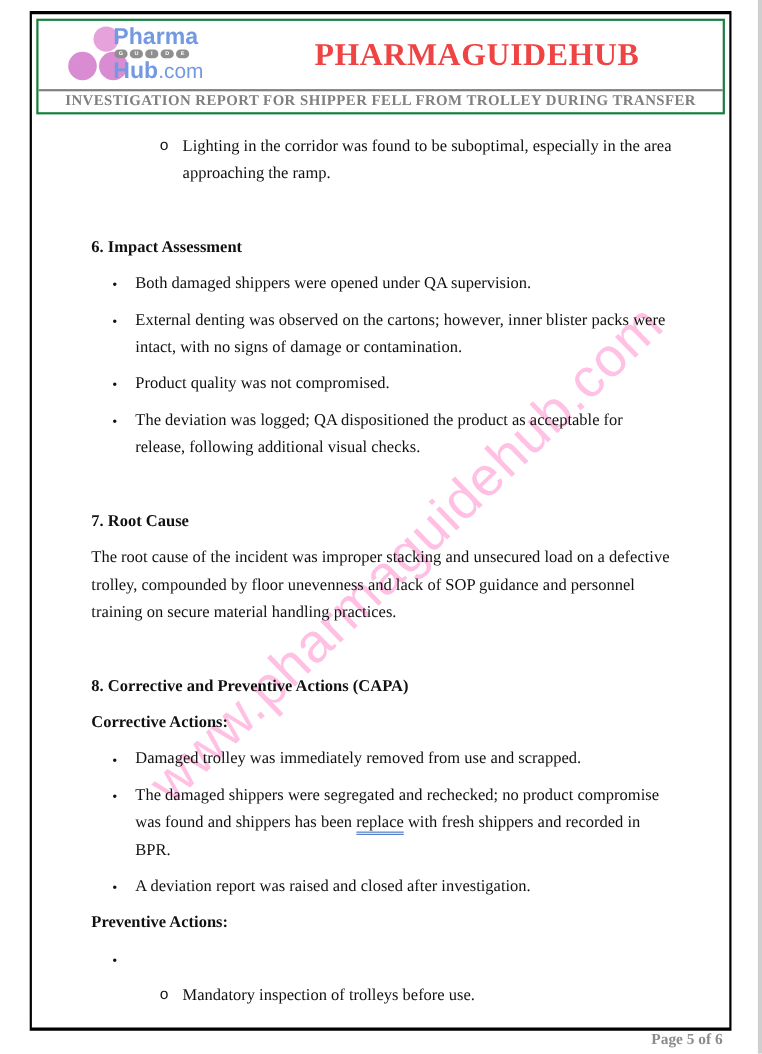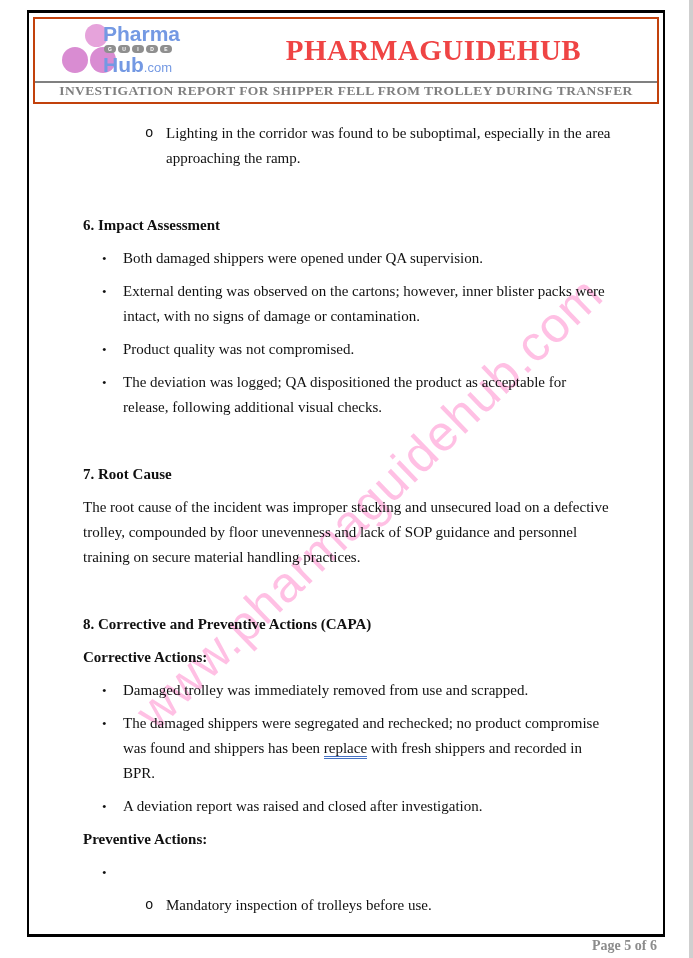--- a/index.html
+++ b/index.html
@@ -25,42 +25,42 @@
     font-family:"Liberation Sans","DejaVu Sans",sans-serif;
     font-size:50px;letter-spacing:1px;font-weight:normal;
     transform:rotate(-44deg);
     opacity:0.62;z-index:0;white-space:nowrap;pointer-events:none;
   }
 
   .page-inner{position:relative;z-index:1;width:100%;height:100%;}
 
   
   .header-table{
-    margin:4px;border:2px solid #c2410c;box-sizing:border-box;
+    margin:4px;border:2px solid #15803d;box-sizing:border-box;
   }
   .header-row1{display:flex;align-items:center;height:62px;position:relative;}
   .logo{position:relative;width:175px;height:56px;flex:0 0 175px;}
   .logo-circles{position:absolute;left:24px;top:2px;width:60px;height:50px;}
   .circle{position:absolute;border-radius:50%;}
   .circle.top{left:26px;top:0;width:23px;height:23px;}
   .circle.bl{left:3px;top:23px;width:26px;height:26px;}
   .circle.br{left:31px;top:23px;width:26px;height:26px;}
   .logo-text{
     position:absolute;left:68px;top:1px;
     font-family:"Liberation Sans","DejaVu Sans",sans-serif;line-height:1;
   }
   .logo-line1{font-size:21px;font-weight:bold;letter-spacing:0;}
   .logo-beads{display:flex;gap:2px;margin:1px 0 1px 1px;}
   .bead{
     width:12px;height:8px;border-radius:4px;color:#fff;
     font-size:5px;font-weight:bold;display:flex;align-items:center;justify-content:center;
     font-family:"Liberation Sans",sans-serif;
   }
   .logo-line2{font-size:21px;font-weight:bold;display:flex;align-items:baseline;}
-  .logo-com{font-size:13px;font-weight:normal;}
+  .logo-com{font-size:19px;font-weight:normal;}
   .header-title-wrap{flex:1;text-align:center;}
   .header-title{
     font-size:29px;font-weight:bold;letter-spacing:0.5px;
     font-family:"Liberation Serif","DejaVu Serif",serif;
   }
   .header-row2{
     border-top:2px solid #808080;height:19px;display:flex;align-items:flex-start;justify-content:center;
   }
   .header-subtitle{
     font-size:13.5px;font-weight:bold;color:#7f7f7f;letter-spacing:0.4px;

